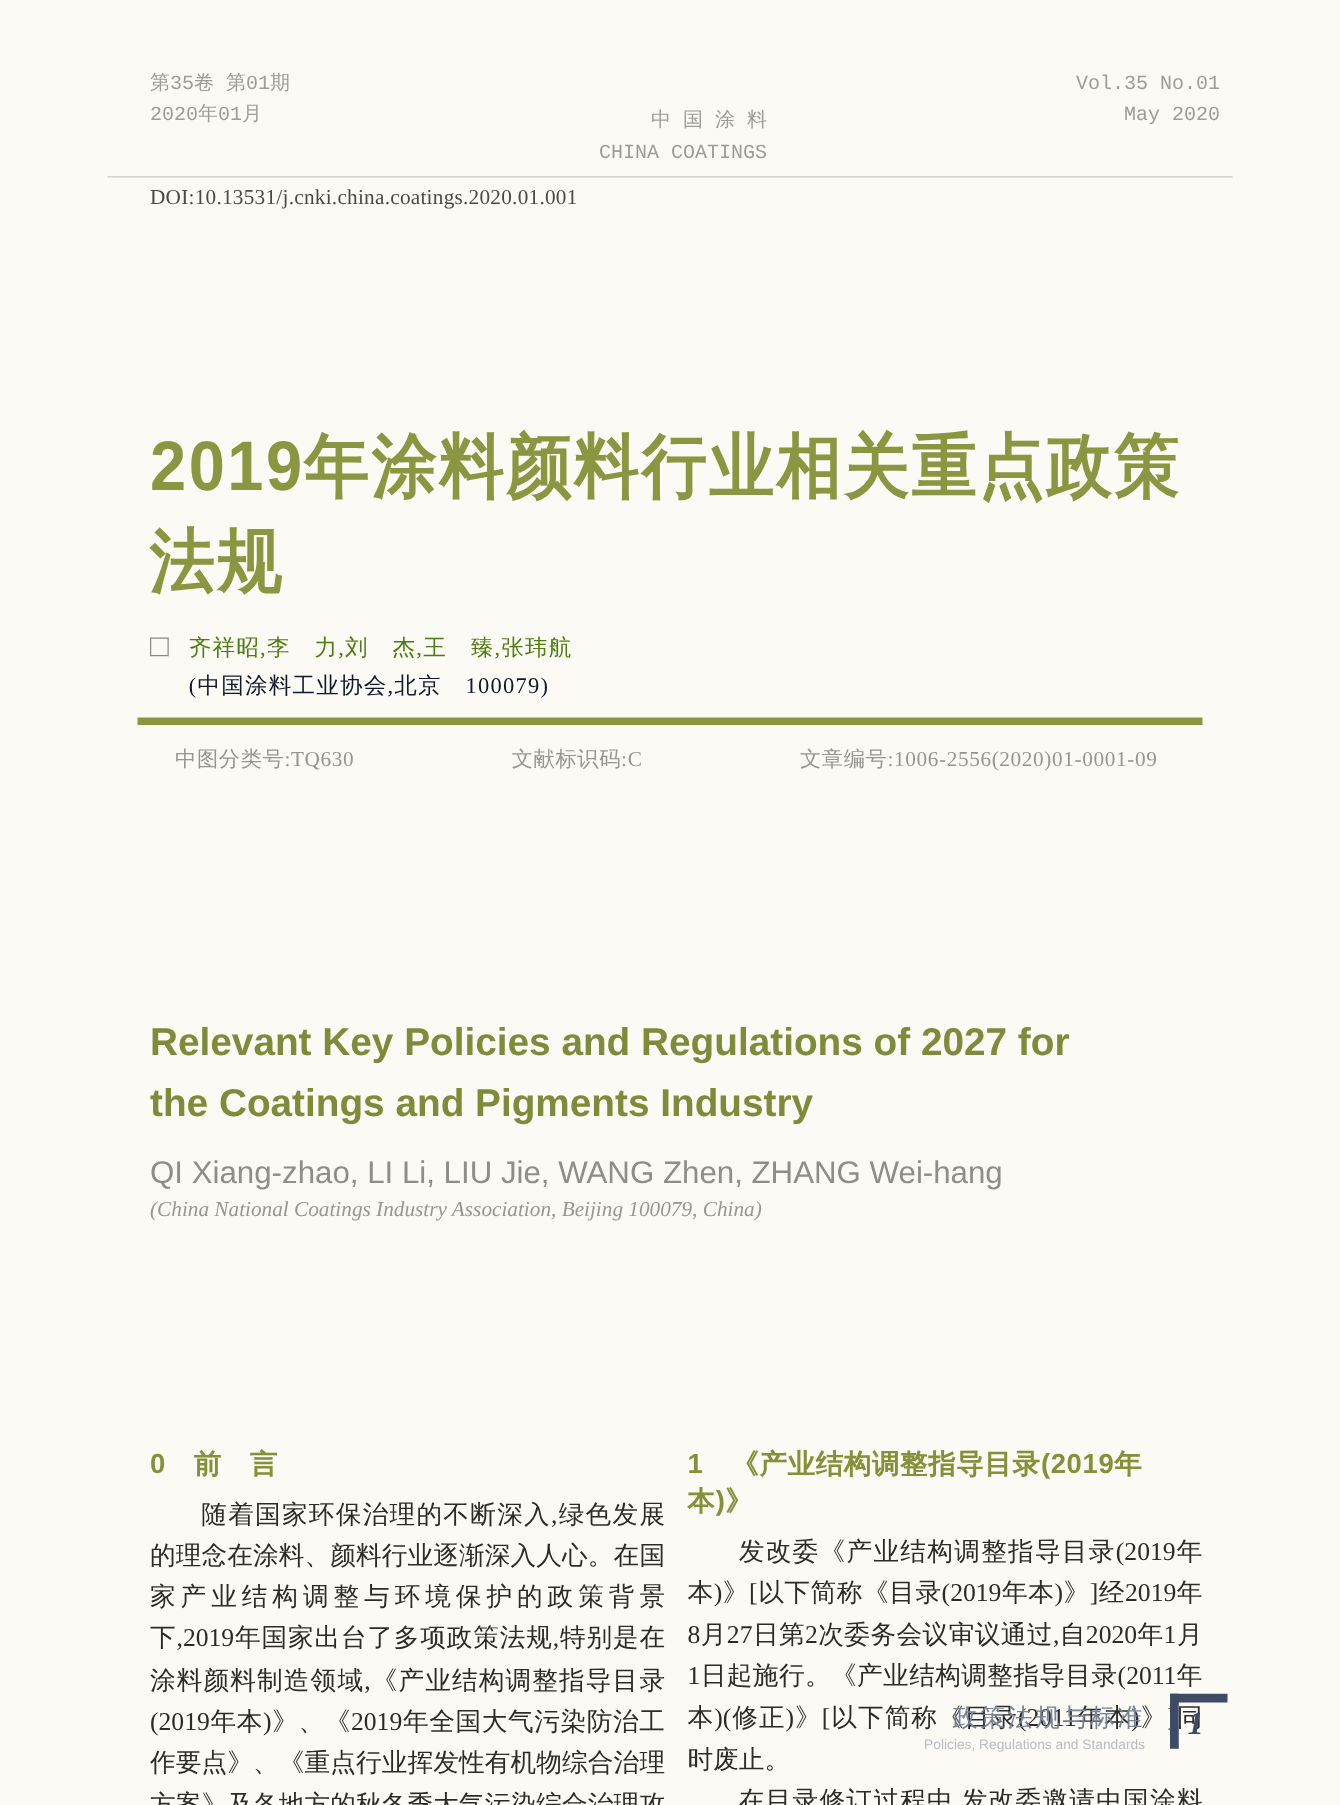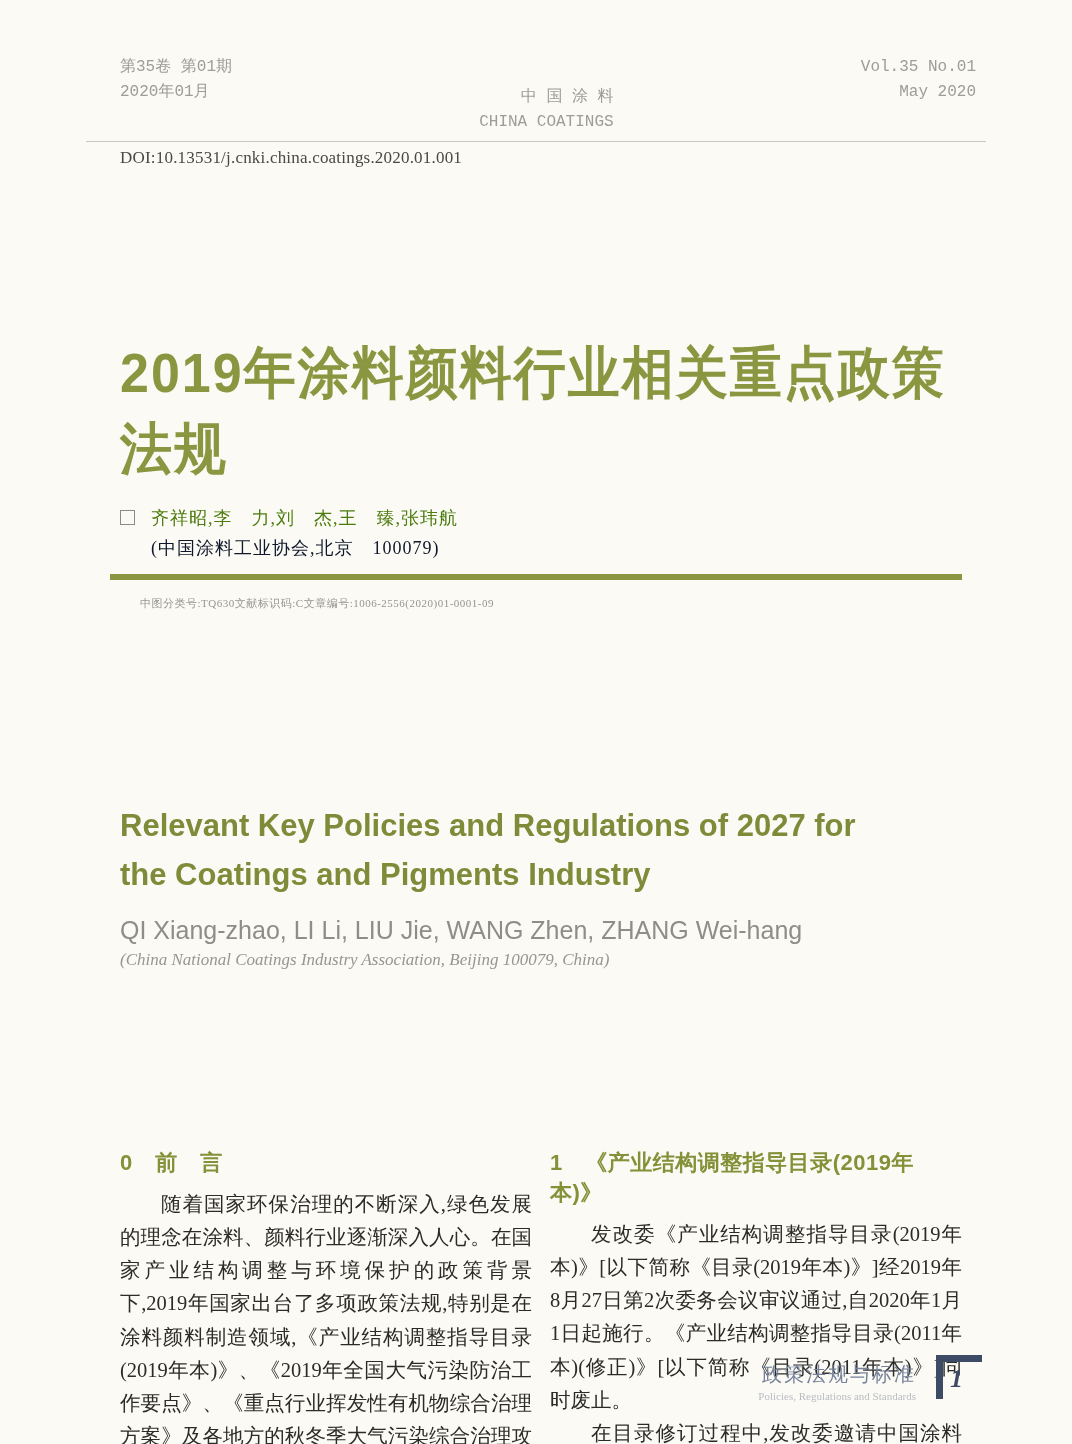--- a/index.html
+++ b/index.html
@@ -76,22 +76,23 @@
     letter-spacing: 1px;
   }
   .green-rule {
     height: 6px;
     background: #8a9740;
     margin: 14px 24px 0 24px;
     border: none;
   }
   .meta-row {
     display: flex;
+    justify-content: space-between;
     margin: 16px 60px 0 54px;
-    font-size: 11px;
+    font-size: 17px;
     color: #96958f;
     letter-spacing: 0.5px;
   }
 
   
   .title-en {
     margin: 190px 0 0 34px;
     max-width: 775px;
     font-family: "Liberation Sans", "DejaVu Sans", sans-serif;
     font-size: 31px;
@@ -148,21 +149,21 @@
     margin-right: 20px;
     padding-top: 6px;
   }
   .pfooter-cn {
     font-family: "Liberation Sans", "DejaVu Sans", sans-serif;
     font-size: 20px;
     color: #76839a;
     letter-spacing: 2px;
   }
   .pfooter-en {
-    font-family: Liberation Serif, serif;
+    font-family: Liberation Sans, sans-serif;
     font-size: 11px;
     color: #b9bcc2;
     margin-top: 2px;
   }
   .corner-bracket {
     position: relative;
     width: 46px;
     height: 44px;
     border-top: 7px solid #3d4b66;
     border-left: 7px solid #3d4b66;

